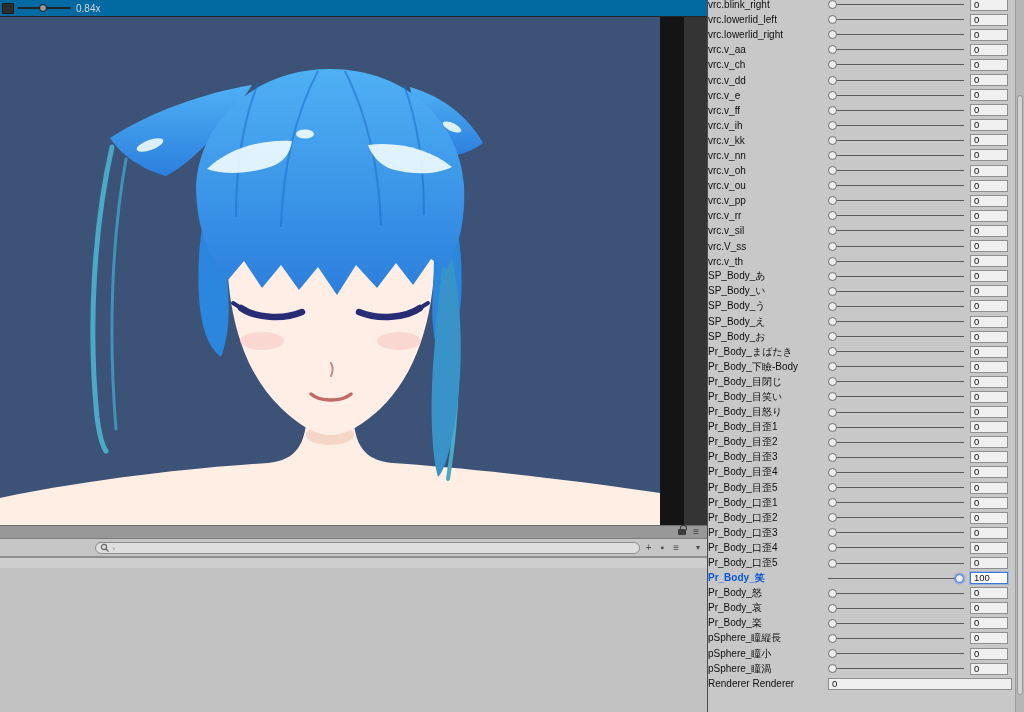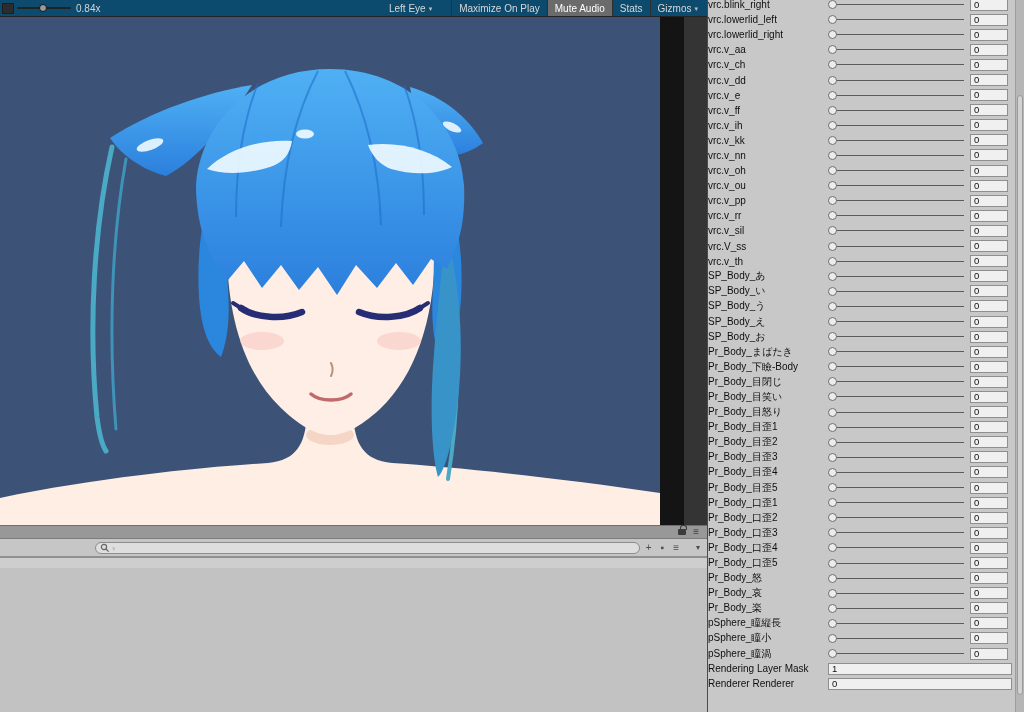--- a/index.html
+++ b/index.html
@@ -3,21 +3,21 @@
 <meta charset="utf-8">
 <style>
   html,body{margin:0;padding:0;background:#c8c8c8;}
   *{box-sizing:border-box;}
   body{font-family:"Liberation Sans", sans-serif; width:1024px;height:712px;overflow:hidden;}
   .root{position:relative;width:1024px;height:712px;background:#c8c8c8;}
 
   
   .left-col{position:absolute;left:0;top:0;width:707px;height:712px;display:flex;flex-direction:column;}
 
-  .game-toolbar{height:17px;background:#0c4a6e;border-bottom:1px solid #232323;display:flex;align-items:center;font-size:10px;color:#d4d4d4;padding:0 2px;flex:0 0 auto;}
+  .game-toolbar{height:17px;background:#0369a1;border-bottom:1px solid #232323;display:flex;align-items:center;font-size:10px;color:#d4d4d4;padding:0 2px;flex:0 0 auto;}
   .mini-box{width:12px;height:11px;background:#2c2c2c;border:1px solid #1e1e1e;margin-right:3px;}
   .scale-slider{position:relative;width:54px;height:12px;margin-right:5px;}
   .scale-track{position:absolute;left:0;right:0;top:5px;height:2px;background:#222;border-radius:1px;}
   .scale-thumb{position:absolute;top:2px;width:8px;height:8px;border-radius:50%;background:#9c9c9c;border:1px solid #141414;}
   .tb-right{margin-left:auto;display:flex;align-items:center;height:100%;}
   .tb-btn{display:flex;align-items:center;gap:3px;height:100%;padding:0 7px;color:#d8d8d8;border-left:1px solid #2f2f2f;cursor:default;white-space:nowrap;}
   .tb-btn.first{border-left:none;margin-right:12px;}
   .tb-btn.active{background:#6b6b6b;color:#fff;}
   .caret{font-size:7px;color:#bdbdbd;line-height:1;}
 
@@ -63,39 +63,20 @@
   <div class="left-col">
 
     <div class="game-toolbar">
       <div class="mini-box"></div>
       <div class="scale-slider">
         <div class="scale-track"></div>
         <div class="scale-thumb" style="left:22px"></div>
       </div>
       <span class="scale-label">0.84x</span>
 
-      <div class="tb-right">
-        <div class="tb-btn first">
-          <span>Left Eye</span>
-          <span class="caret">▾</span>
-        </div>
-        <div class="tb-btn">
-          <span>Maximize On Play</span>
-        </div>
-        <div class="tb-btn active">
-          <span>Mute Audio</span>
-        </div>
-        <div class="tb-btn">
-          <span>Stats</span>
-        </div>
-        <div class="tb-btn">
-          <span>Gizmos</span>
-          <span class="caret">▾</span>
-        </div>
-      </div>
     </div>
 
     <div class="game-view">
       <div class="render-area">
         <svg width="660" height="508" viewBox="0 0 660 508">
           <defs>
             <linearGradient id="hairGrad" x1="0" y1="0" x2="0" y2="1">
               <stop offset="0" stop-color="#4fb0f4"></stop>
               <stop offset="1" stop-color="#2b7fdd"></stop>
             </linearGradient>
@@ -472,20 +453,28 @@
     <span class="bs-value">0</span>
   </div>
         <div class="bs-row">
     <span class="bs-label">Pr_Body_口歪5</span>
     <span class="bs-slider">
       <span class="track"></span>
       <span class="knob" style="left: 0px;"></span>
     </span>
     <span class="bs-value">0</span>
   </div>
+        <div class="bs-row selected">
+    <span class="bs-label">Pr_Body_笑</span>
+    <span class="bs-slider">
+      <span class="track"></span>
+      <span class="knob" style="left: 127px;"></span>
+    </span>
+    <span class="bs-value">100</span>
+  </div>
         <div class="bs-row">
     <span class="bs-label">Pr_Body_怒</span>
     <span class="bs-slider">
       <span class="track"></span>
       <span class="knob" style="left: 0px;"></span>
     </span>
     <span class="bs-value">0</span>
   </div>
         <div class="bs-row">
     <span class="bs-label">Pr_Body_哀</span>
@@ -519,24 +508,20 @@
     </span>
     <span class="bs-value">0</span>
   </div>
         <div class="bs-row">
     <span class="bs-label">pSphere_瞳渦</span>
     <span class="bs-slider">
       <span class="track"></span>
       <span class="knob" style="left: 0px;"></span>
     </span>
     <span class="bs-value">0</span>
-  </div>
-        <div class="prop-row">
-    <span class="prop-label">Rendering Layer Mask</span>
-    <span class="prop-field">1</span>
   </div>
         <div class="prop-row">
     <span class="prop-label">Renderer Renderer</span>
     <span class="prop-field">0</span>
   </div>
       </div>
     <div class="vscroll">
       <div class="thumb"></div>
     </div>
   </div>

